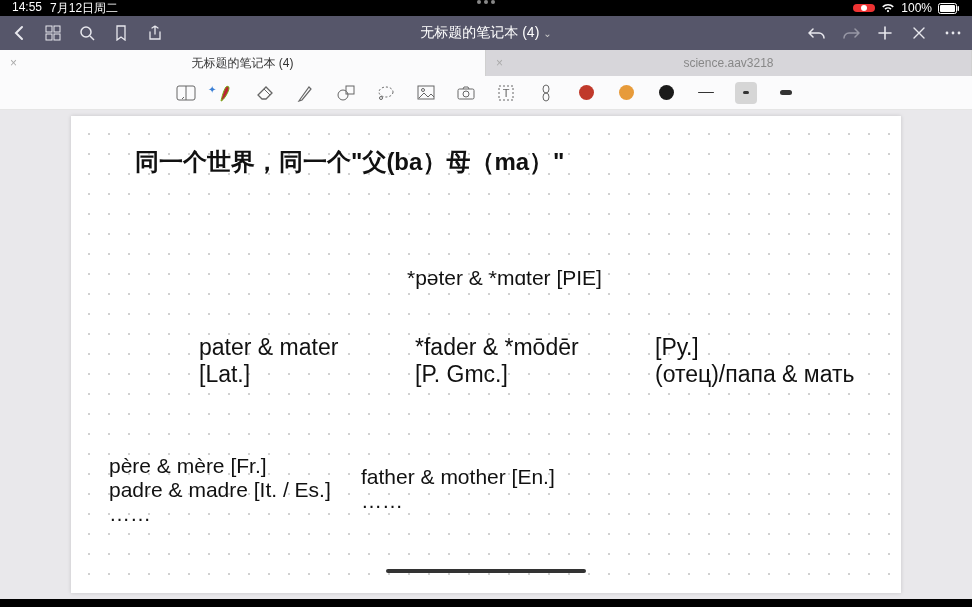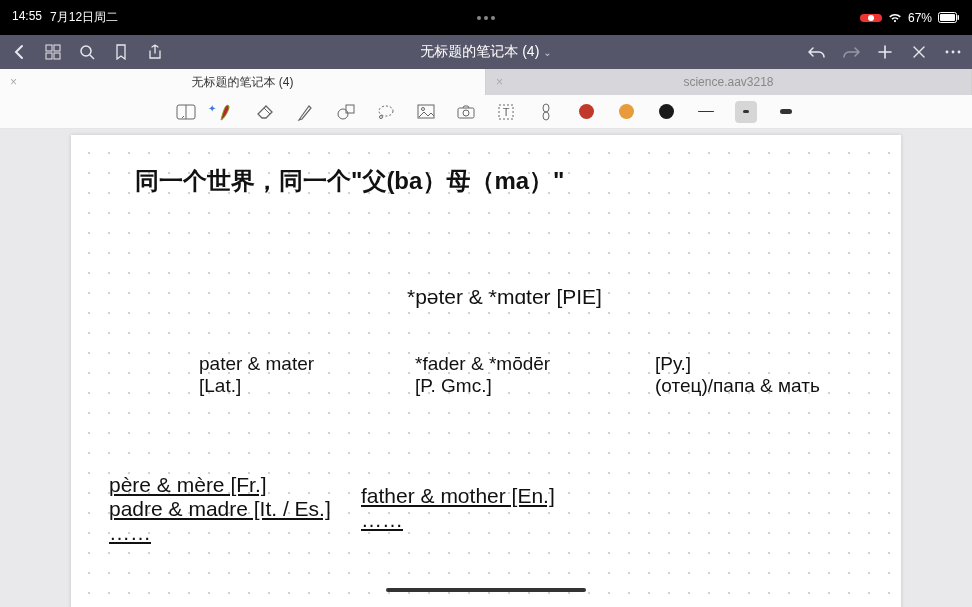--- a/index.html
+++ b/index.html
@@ -5,25 +5,24 @@
     * { margin: 0; padding: 0; box-sizing: border-box; }
     body {
       width: 972px;
       height: 607px;
       background: #000;
       font-family: -apple-system, "Helvetica Neue", Arial, sans-serif;
       overflow: hidden;
       position: relative;
     }
     .statusbar {
-      height: 35px;
+      height: 16px;
       background: #000;
       color: #fff;
       display: flex;
-      align-items: center;
       font-size: 12px;
       padding: 0 12px;
       position: relative;
     }
     .statusbar .left { display: flex; gap: 8px; }
     .statusbar .center {
       position: absolute;
       left: 50%;
       transform: translateX(-50%);
       display: flex;
@@ -149,34 +148,33 @@
       top: 132px;
       left: 336px;
       margin-top: 18px;
     }
     .row2 {
       position: absolute;
       top: 218px;
       left: 118px;
       right: 40px;
       display: flex;
-      font-size: 19px;
+      font-size: 23px;
     }
     .row2 .col { }
     .row2 .col1 { width: 200px; margin-left: 10px; }
     .row2 .col2 { width: 230px; margin-left: 16px; }
     .row2 .col3 { margin-left: 10px; }
     .row3 {
       position: absolute;
       top: 338px;
       left: 38px;
       right: 32px;
       display: flex;
       font-size: 21px;
-      text-decoration: underline;
     }
     .row3 .colA { width: 280px; }
     .row3 .colB { margin-left: -28px; margin-top: 11px; }
     .stroke-sel {
       background: #d6d6d6;
       border-radius: 4px;
       padding: 3px 8px;
     }
     .stroke-line {
       display: inline-block;
@@ -212,21 +210,21 @@
   </div>
   <div class="right">
     <span class="rec-pill">
       <span class="rd"></span>
     </span>
     <span class="wifi-icon">
       <svg width="14" height="10" viewBox="0 0 14 10">
           <path d="M7 9.2a1.1 1.1 0 100-2.2 1.1 1.1 0 000 2.2zM3.5 5.6a5 5 0 017 0l-1.1 1.1a3.4 3.4 0 00-4.8 0L3.5 5.6zM1.2 3.3a8.2 8.2 0 0111.6 0l-1.1 1.1a6.6 6.6 0 00-9.4 0L1.2 3.3z" fill="#fff"></path>
         </svg>
     </span>
-    <span>67%</span>
+    <span>100%</span>
     <span class="batt-icon">
       <svg width="22" height="11" viewBox="0 0 22 11">
           <rect x="0.5" y="0.5" width="18" height="10" rx="2" stroke="#fff" fill="none"></rect>
           <rect x="2" y="2" width="15" height="7" rx="1" fill="#fff"></rect>
           <rect x="19.5" y="3" width="1.5" height="5" rx="0.7" fill="#fff"></rect>
         </svg>
     </span>
   </div>
 </div>
 

